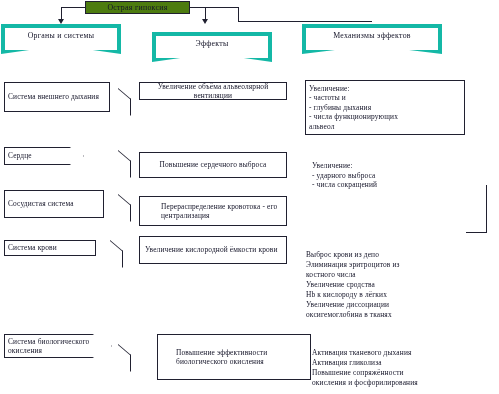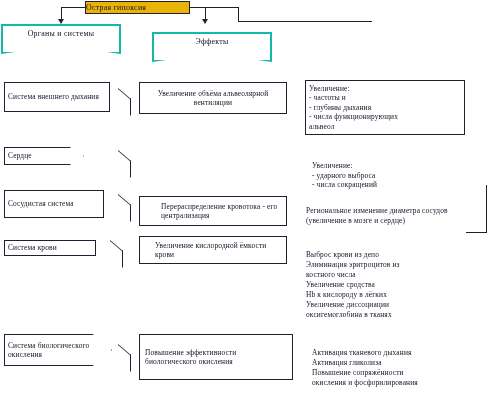--- a/index.html
+++ b/index.html
@@ -44,43 +44,43 @@
     letter-spacing: .15px;
     color: #141428;
     white-space: pre-line;
   }
 
   
   .hdr {
     position: absolute;
     box-sizing: border-box;
     border: 1px solid #202030;
-    background: #eab308;
+    background: #4d7c0f;
     font-size: 7.8px;
     line-height: 10px;
     letter-spacing: .3px;
     text-align: center;
     color: #141428;
     display: flex;
     align-items: center;
-    justify-content: flex-start;
+    justify-content: center;
   }
   
   .pennant {
     position: absolute;
     box-sizing: border-box;
     background: #ffffff;
     font-size: 7.8px;
     letter-spacing: .3px;
     color: #141428;
     display: flex;
     align-items: flex-start;
     justify-content: center;
     padding-top: 3px;
-    border: 2px solid #14b8a6;
+    border: 4px solid #14b8a6;
     clip-path: polygon(0 0, 100% 0, 100% 100%, 50% 72%, 0 100%);
   }
 
   
   .chevron {
     position: absolute;
     box-sizing: border-box;
     border: 1px solid #202030;
     background: #ffffff;
     font-size: 7.4px;
@@ -140,79 +140,82 @@
   <div class="ln h" style="left:238px; top:21px; width:134px;"></div>
 
   <div class="pennant" style="left:1px; top:24px; width:120px; height:30px;">
     <span>Органы и системы</span>
   </div>
 
   <div class="pennant" style="left:152px; top:32px; width:120px; height:30px;">
     <span>Эффекты</span>
   </div>
 
+  <div class="pennant" style="left:302px; top:24px; width:140px; height:30px;">
+    <span>Механизмы эффектов</span>
+  </div>
 
   <div class="box left" style="left:4px; top:82px; width:106px; height:30px;">
     <span>Система внешнего дыхания</span>
   </div>
   <div class="chevmark" style="left:118px; top:88px;"></div>
-  <div class="box center" style="left:139px; top:82px; width:148px; height:32px;">
+  <div class="box center" style="left:139px; top:82px; width:148px; height:18px;">
     <span>Увеличение объёма альвеолярной вентиляции</span>
   </div>
   <div class="box left" style="left:305px; top:80px; width:160px; height:55px; white-space:pre-line; line-height:9.6px;">
     <span>Увеличение:
 - частоты и
 - глубины дыхания
 - числа функционирующих
   альвеол</span>
   </div>
 
   <div class="chevron" style="left:4px; top:147px; width:80px; height:18px;">
     <span>Сердце</span>
   </div>
   <div class="chevmark" style="left:118px; top:150px;"></div>
+  <div class="box center" style="left:139px; top:152px; width:148px; height:26px;">
+    <span>Повышение сердечного выброса</span>
+  </div>
   <div class="plain" style="left:312px; top:152px; width:158px;">
     <span>Увеличение:
 - ударного выброса
 - числа сокращений</span>
   </div>
 
   <div class="box left" style="left:4px; top:190px; width:100px; height:28px;">
     <span>Сосудистая система</span>
   </div>
   <div class="chevmark" style="left:118px; top:194px;"></div>
   <div class="box left" style="left:139px; top:196px; width:148px; height:30px; padding-left:21px;">
     <span>Перераспределение кровотока - его централизация</span>
   </div>
-  <div class="plain" style="left:306px; top:197px; width:170px;">
-    <span>Региональное изменение диаметра сосудов (увеличение в мозге и сердце)</span>
-  </div>
 
   <div class="box left" style="left:4px; top:240px; width:92px; height:16px;text-align:center;">
     <span>Система крови</span>
   </div>
   <div class="chevmark" style="left:110px; top:240px;"></div>
-  <div class="box left" style="left:139px; top:236px; width:148px; height:28px; padding-left:15px;">
+  <div class="box left" style="left:139px; top:236px; width:148px; height:28px; padding-left:5px;">
     <span>Увеличение кислородной ёмкости крови</span>
   </div>
   <div class="plain" style="left:306px; top:240px; width:176px; line-height:10px;">
     <span>Выброс крови из депо
 Элиминация эритроцитов из
    костного числа
 Увеличение сродства
    Hb к кислороду в лёгких
 Увеличение диссоциации
    оксигемоглобина в тканях</span>
   </div>
 
-  <div class="chevron" style="left:4px; top:334px; width:108px; height:32px;">
+  <div class="chevron" style="left:4px; top:334px; width:108px; height:24px;">
     <span>Система биологического окисления</span>
   </div>
   <div class="chevmark" style="left:118px; top:344px;"></div>
-  <div class="box left" style="left:139px; top:334px; width:154px; height:46px; padding-left:5px;">
+  <div class="box left" style="left:157px; top:334px; width:154px; height:46px; padding-left:18px;">
     <span>Повышение эффективности биологического окисления</span>
   </div>
   <div class="plain" style="left:312px; top:338px; width:178px; line-height:10px;">
     <span>Активация тканевого дыхания
 Активация гликолиза
 Повышение сопряжённости
 окисления и фосфорилирования</span>
   </div>
 
   <div class="ln v" style="left:486px; top:185px; height:48px;"></div>

